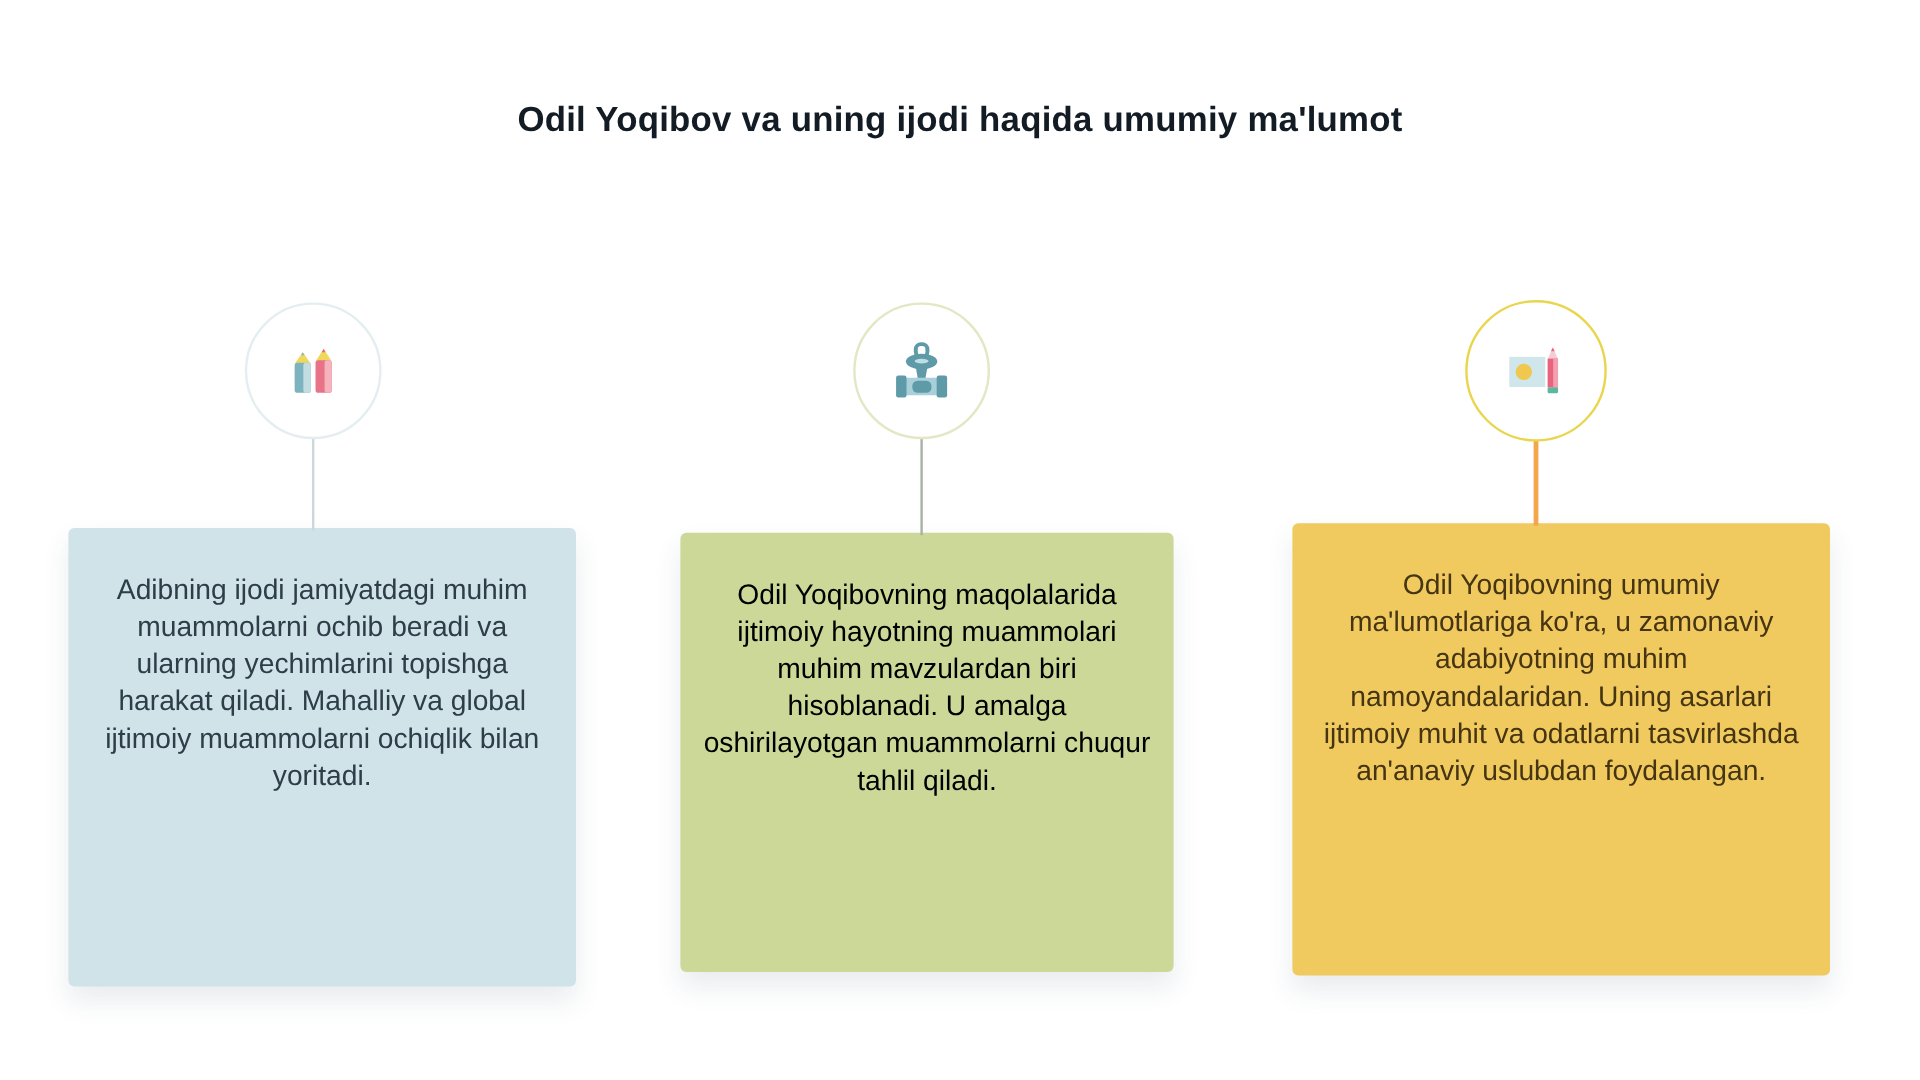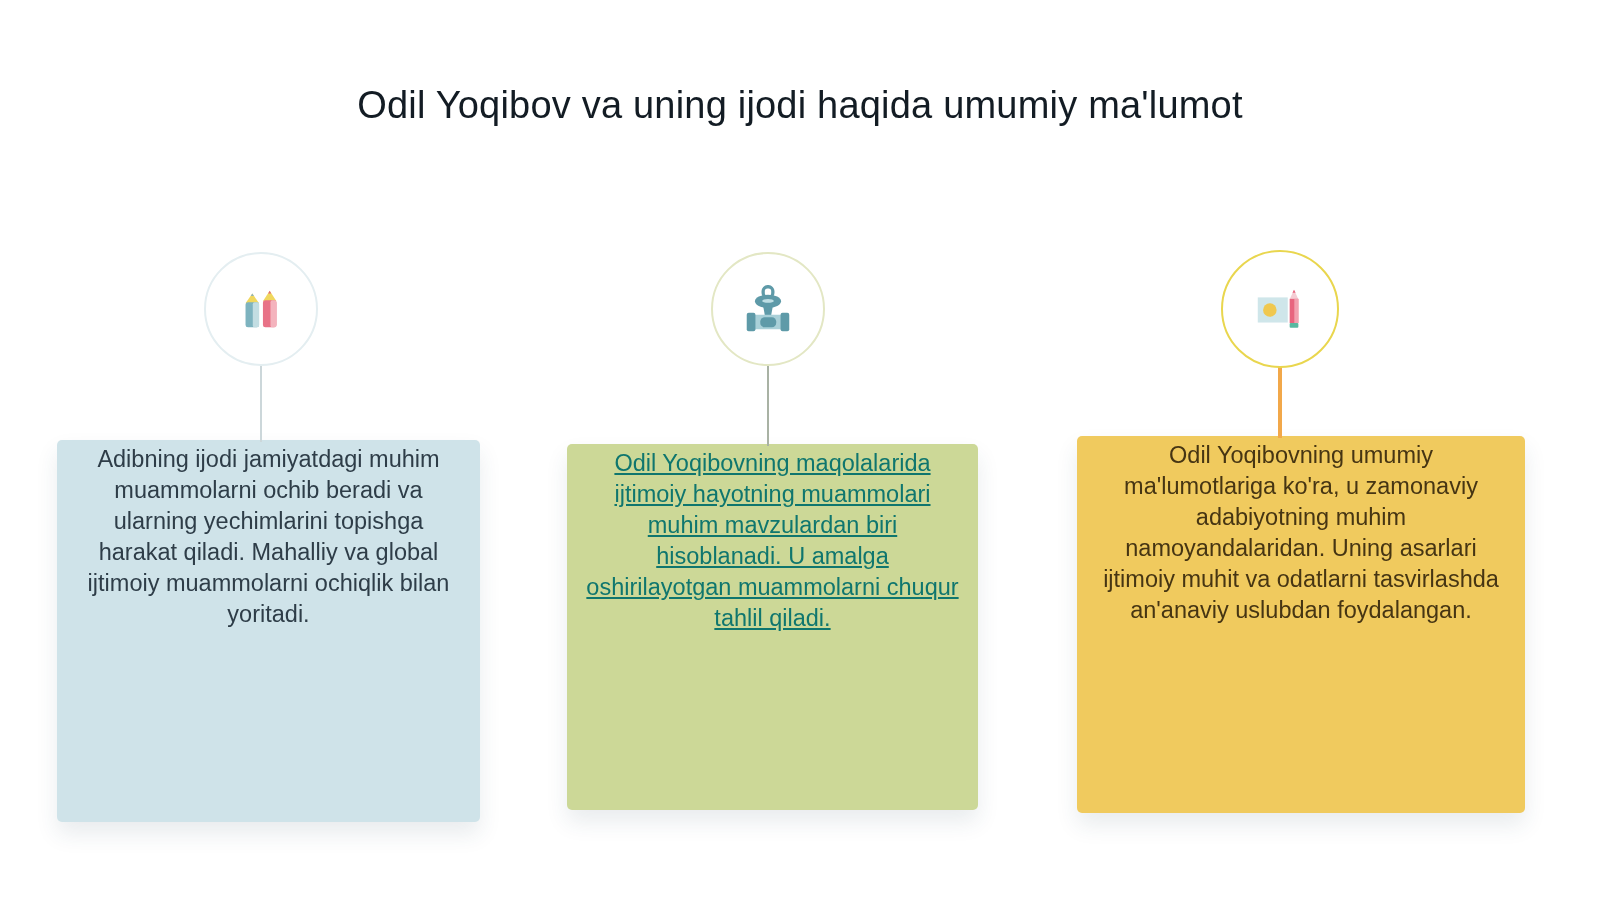--- a/index.html
+++ b/index.html
@@ -15,22 +15,22 @@
     background: #ffffff;
     overflow: hidden;
   }
   .title {
     position: absolute;
     top: 84px;
     left: 0;
     width: 100%;
     margin: 0;
     text-align: center;
-    font-size: 38px;
-    font-weight: 400;
+    font-size: 29px;
+    font-weight: 700;
     color: #131c24;
     letter-spacing: 0.2px;
   }
   .circle {
     position: absolute;
     width: 114px;
     height: 114px;
     border-radius: 50%;
     background: #ffffff;
     border: 2px solid #e4eef1;
@@ -42,21 +42,21 @@
   }
   .connector {
     position: absolute;
     width: 2px;
     z-index: 1;
   }
   .card {
     position: absolute;
     border-radius: 5px;
     box-sizing: border-box;
-    padding: 4px 18px;
+    padding: 36px 18px;
     text-align: center;
     box-shadow: 0 12px 22px rgba(40, 70, 90, 0.10);
   }
   .card p {
     margin: 0;
     font-size: 23.5px;
     line-height: 31px;
     font-weight: 400;
   }
   
@@ -102,21 +102,21 @@
       <ellipse cx="30" cy="22" rx="13.5" ry="6.8" fill="#5e9aa8"></ellipse>
       <ellipse cx="30" cy="21.6" rx="6" ry="2" fill="#bedee4"></ellipse>
       <path d="M25 27 L35 27 L33.2 37 L26.8 37 Z" fill="#5e9aa8"></path>
       <rect x="12" y="36" width="36" height="15" rx="2" fill="#a9d0d8"></rect>
       <rect x="8" y="34" width="9" height="19" rx="2" fill="#5e9aa8"></rect>
       <rect x="43" y="34" width="9" height="19" rx="2" fill="#5e9aa8"></rect>
       <rect x="22" y="38.5" width="16.5" height="10.5" rx="4.5" fill="#5e9aa8"></rect>
     </svg>
   </div>
   <div class="connector conn-1" style="background-color: rgb(169, 178, 164);"></div>
-  <div class="card card-1" style="background-color: rgb(204, 216, 151); color: #0f766e; text-decoration: underline;">
+  <div class="card card-1" style="background-color: rgb(204, 216, 151); color: #000000;">
     <p>Odil Yoqibovning maqolalarida ijtimoiy hayotning muammolari muhim mavzulardan biri hisoblanadi. U amalga oshirilayotgan muammolarni chuqur tahlil qiladi.</p>
   </div>
 
   <div class="circle circle-2" style="border-color: rgb(233, 214, 78);">
     <svg width="58" height="58" viewBox="0 0 60 60">
       <rect x="7" y="18" width="31" height="26" fill="#cfe6ea"></rect>
       <circle cx="19.5" cy="31" r="7" fill="#f0c84f"></circle>
       <polygon points="40,20 44.5,10 49,20" fill="#f5cdd4"></polygon>
       <polygon points="42.9,13.2 44.5,10 46.1,13.2" fill="#e8647e"></polygon>
       <rect x="40" y="19.5" width="9" height="25" fill="#e8647e"></rect>

